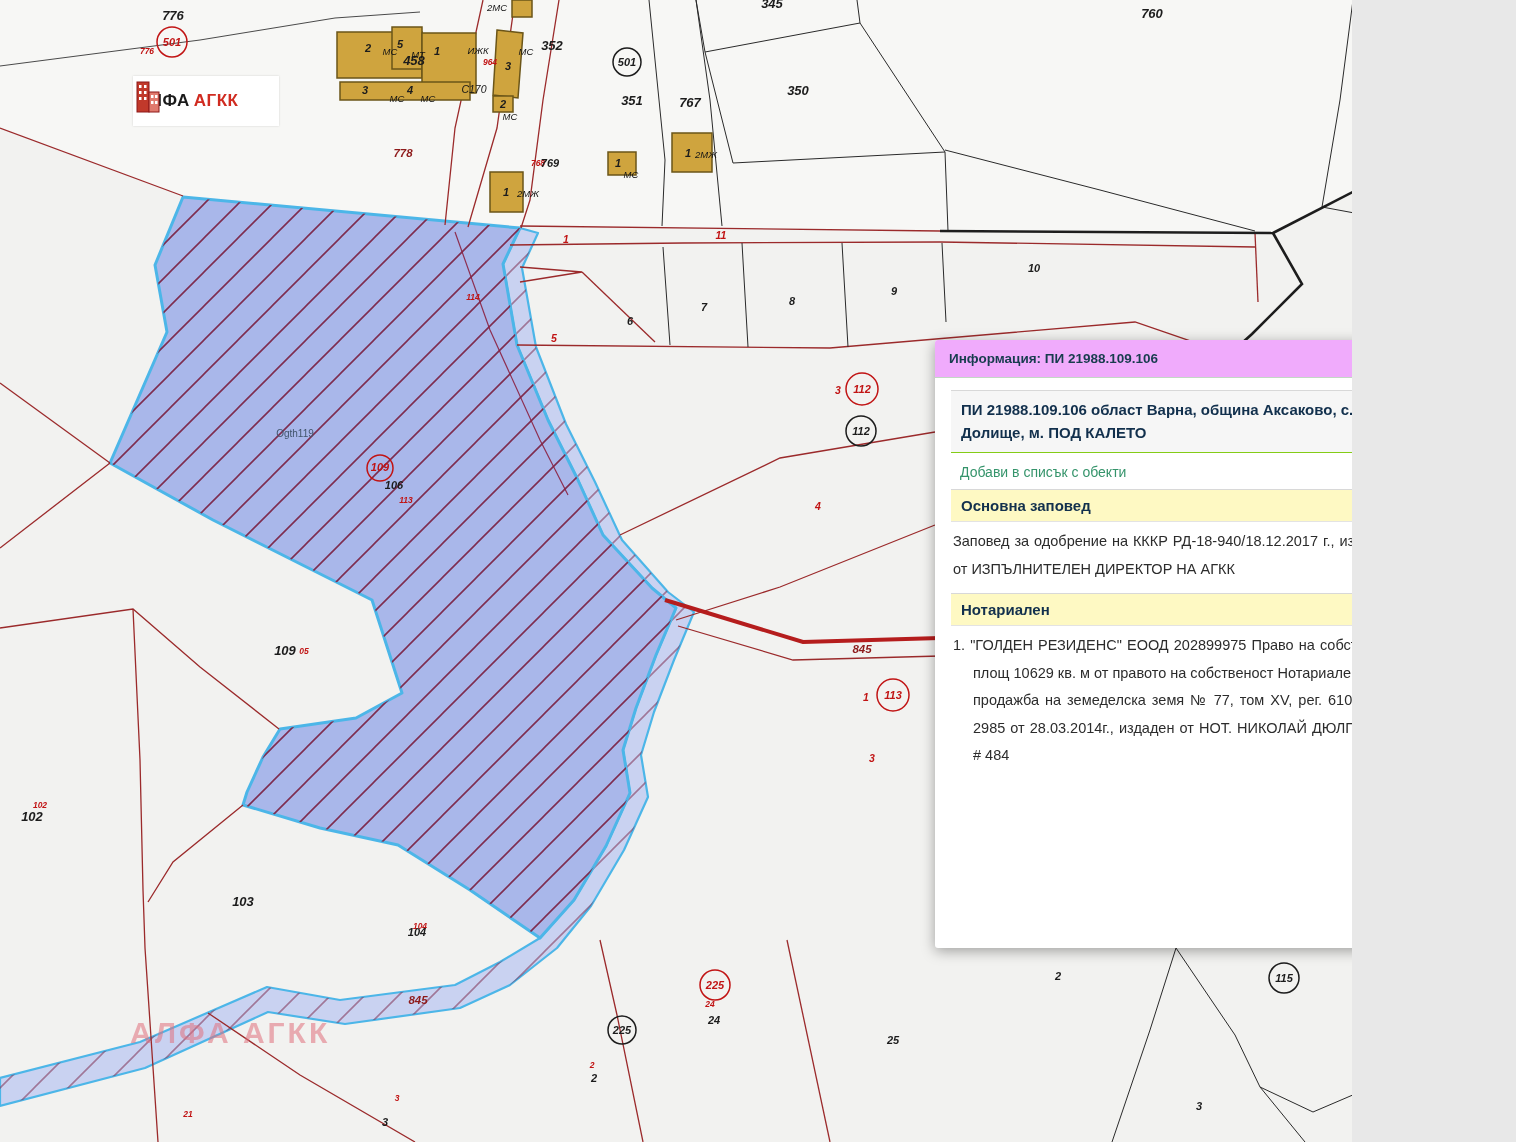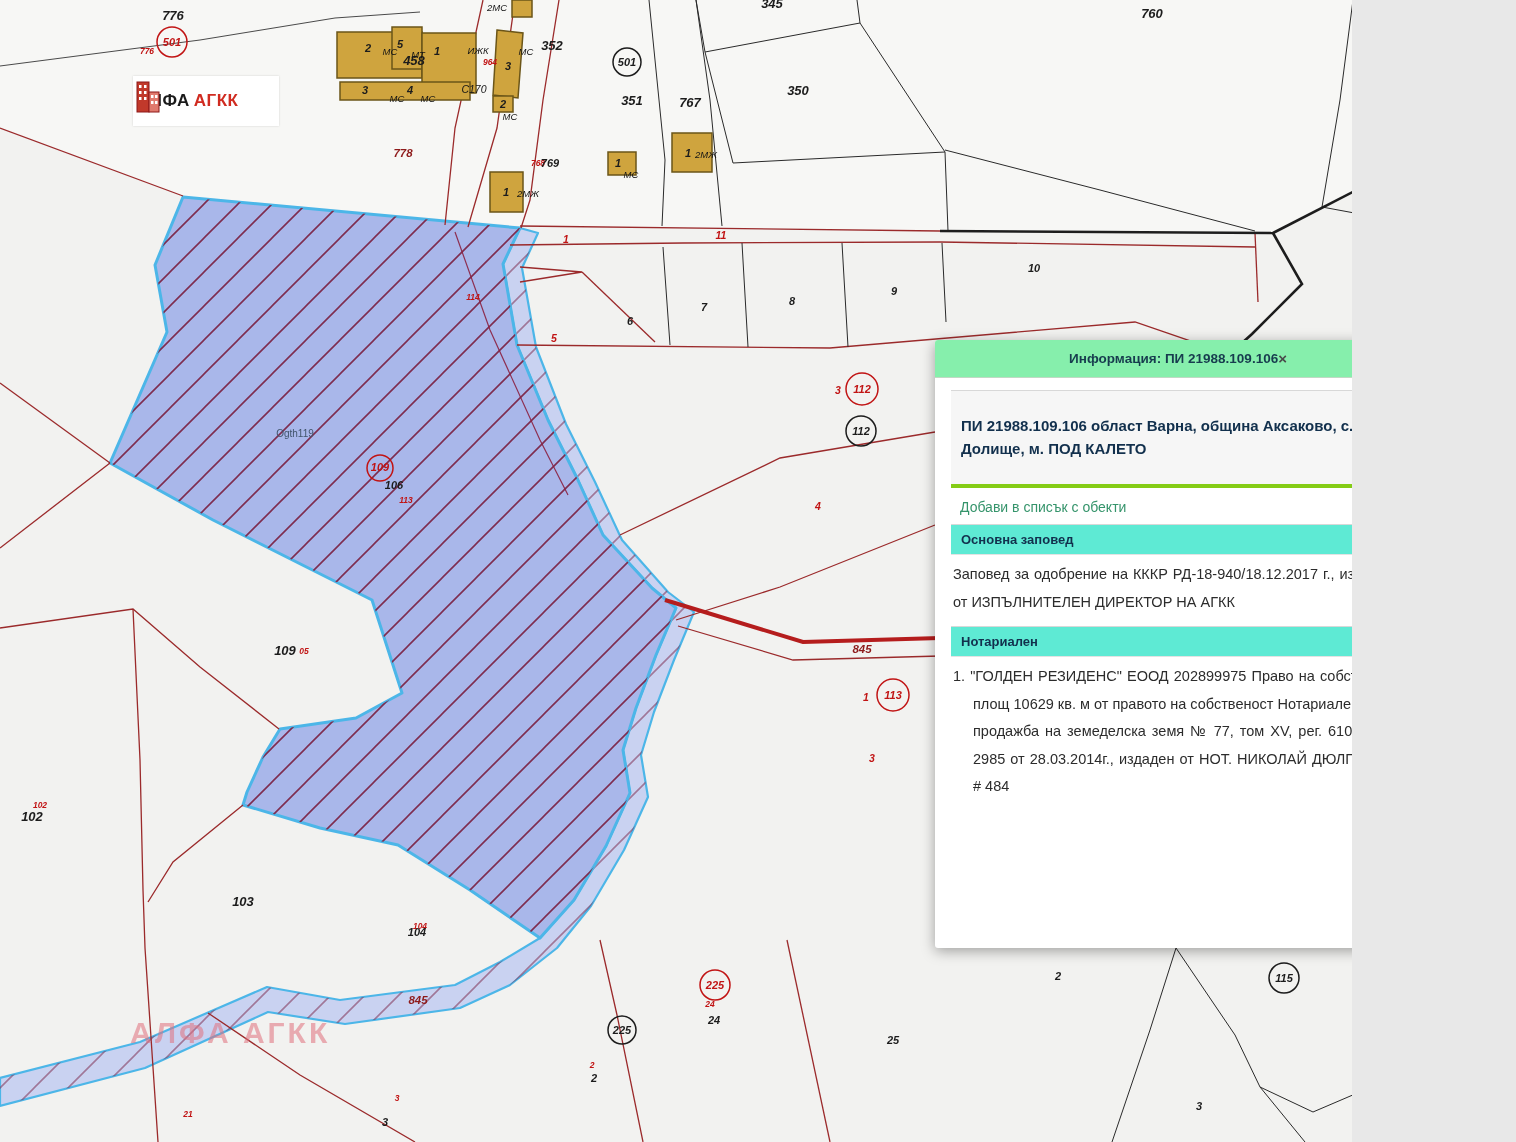--- a/index.html
+++ b/index.html
@@ -25,31 +25,31 @@
   .logo-alfa {font-weight:700;font-size:17px;color:#1a1a1a;letter-spacing:.5px;margin-left:4px;}
   .logo-trans{font-weight:700;font-size:17px;color:#d02b20;letter-spacing:.5px;margin-left:4px;}
 
   
   .watermark{position:absolute;left:130px;top:1016px;font-weight:700;font-size:30px;
              letter-spacing:3px;color:rgba(224,112,124,.55);white-space:nowrap;}
 
   
   .panel{position:absolute;left:935px;top:340px;width:486px;height:608px;background:#ffffff;
          border-radius:3px;box-shadow:0 3px 14px rgba(0,0,0,.35);overflow:hidden;}
-  .panel-header{height:37px;background:#86efac;border-bottom:1px solid #c2d8c4;
-         display:flex;align-items:center;justify-content:center;padding:0 14px;}
+  .panel-header{height:37px;background:#f0abfc;border-bottom:1px solid #c2d8c4;
+         display:flex;align-items:center;justify-content:space-between;padding:0 14px;}
   .panel-header .ph-title{font-size:13.5px;font-weight:600;color:#173c4e;}
   .panel-header .close{font-size:15px;font-weight:700;color:#4a4a4a;cursor:pointer;line-height:1;}
   .panel-body{padding:12px 16px 10px 16px;color:#2c2c2c;}
-  .ptitle{background:#f6f6f6;border-top:1px solid #d8d8d8;border-bottom:4px solid #84cc16;
-          padding:24px 10px;font-size:15px;font-weight:700;color:#12304d;line-height:1.5;}
+  .ptitle{background:#f6f6f6;border-top:1px solid #d8d8d8;border-bottom:1px solid #84cc16;
+          padding:8px 10px;font-size:15px;font-weight:700;color:#12304d;line-height:1.5;}
   .plink{display:block;margin:11px 2px 9px 9px;color:#35946b;font-size:14px;cursor:pointer;text-decoration:none;}
   .ptext{margin:6px 2px 10px 2px;font-size:14.5px;line-height:1.9;text-align:justify;color:#2c2c2c;}
-  .psec{background:#5eead4;border-top:1px solid #d8d8d8;border-bottom:1px solid #e3e3e3;
-        padding:7px 10px;font-size:13px;font-weight:700;color:#12304d;margin-top:8px;}
+  .psec{background:#fef9c3;border-top:1px solid #d8d8d8;border-bottom:1px solid #e3e3e3;
+        padding:7px 10px;font-size:15px;font-weight:700;color:#12304d;margin-top:8px;}
   .owner{padding-left:20px;text-indent:-20px;}
 </style>
 </head>
 <body>
 
 <div id="stage">
 
   <svg width="1516" height="1142" viewBox="0 0 1516 1142">
     <defs>
       <pattern id="hatch" width="34" height="34" patternUnits="userSpaceOnUse">

